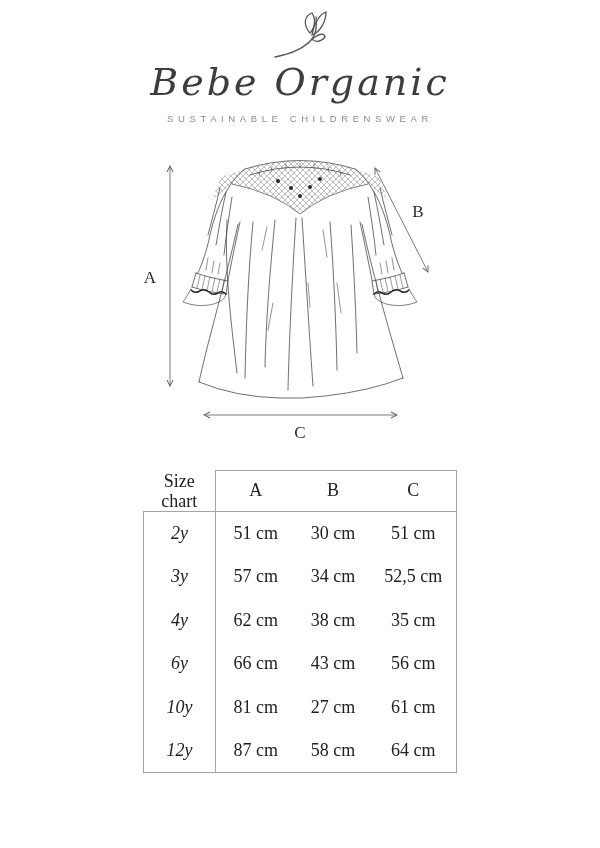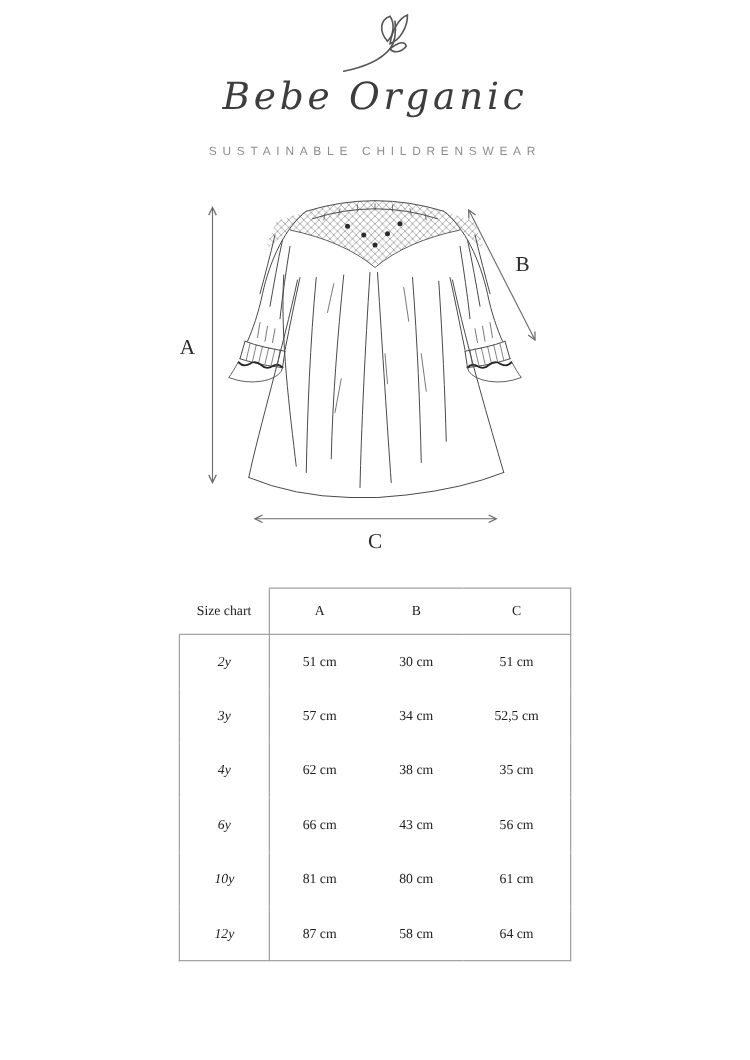--- a/index.html
+++ b/index.html
@@ -14,44 +14,44 @@
   
   .header {
     position:absolute; top:10px; left:0; width:100%;
     display:flex; flex-direction:column; align-items:center;
   }
   .sprig { width:54px; height:50px; }
   .brand-name {
     margin-top:0px;
     font-family:"DejaVu Serif","Liberation Serif",serif;
     font-style:italic; font-weight:400;
-    font-size:30px; letter-spacing:3px;
+    font-size:38px; letter-spacing:3px;
     color:#3d3d3d;
     white-space:nowrap;
   }
   .tagline {
-    margin-top:21px;
+    margin-top:9px;
     font-family:"Liberation Sans","DejaVu Sans",sans-serif;
     font-size:9.5px; letter-spacing:4.6px;
     color:#8d8d8d;
     white-space:nowrap;
   }
 
   
   .diagram { position:absolute; left:120px; top:140px; width:360px; height:305px; }
   .dim-label {
     font-family:"Liberation Serif","DejaVu Serif",serif;
     font-size:17px; fill:#2b2b2b;
   }
 
   
   .size-table {
     position:absolute; left:143px; top:470px;
     border-collapse:collapse;
-    font-size:11px; color:#212121;
+    font-size:18px; color:#212121;
     text-align:center;
     padding-left:16px;
   }
   .size-table td, .size-table th {
     padding:0; font-weight:400; text-align:center; vertical-align:middle;
   }
   .size-table col.c-size { width:72px; }
   .size-table col.c-a { width:80px; }
   .size-table col.c-b { width:75px; }
   .size-table col.c-c { width:86px; }
@@ -200,21 +200,21 @@
     </tr>
     <tr class="body-row">
       <td class="cell-size">6y</td>
       <td>66 cm</td>
       <td>43 cm</td>
       <td class="cell-c">56 cm</td>
     </tr>
     <tr class="body-row">
       <td class="cell-size">10y</td>
       <td>81 cm</td>
-      <td>80 cm</td>
+      <td>27 cm</td>
       <td class="cell-c">61 cm</td>
     </tr>
     <tr class="body-row last">
       <td class="cell-size">12y</td>
       <td>87 cm</td>
       <td>58 cm</td>
       <td class="cell-c">64 cm</td>
     </tr>
   </tbody>
     </table>

